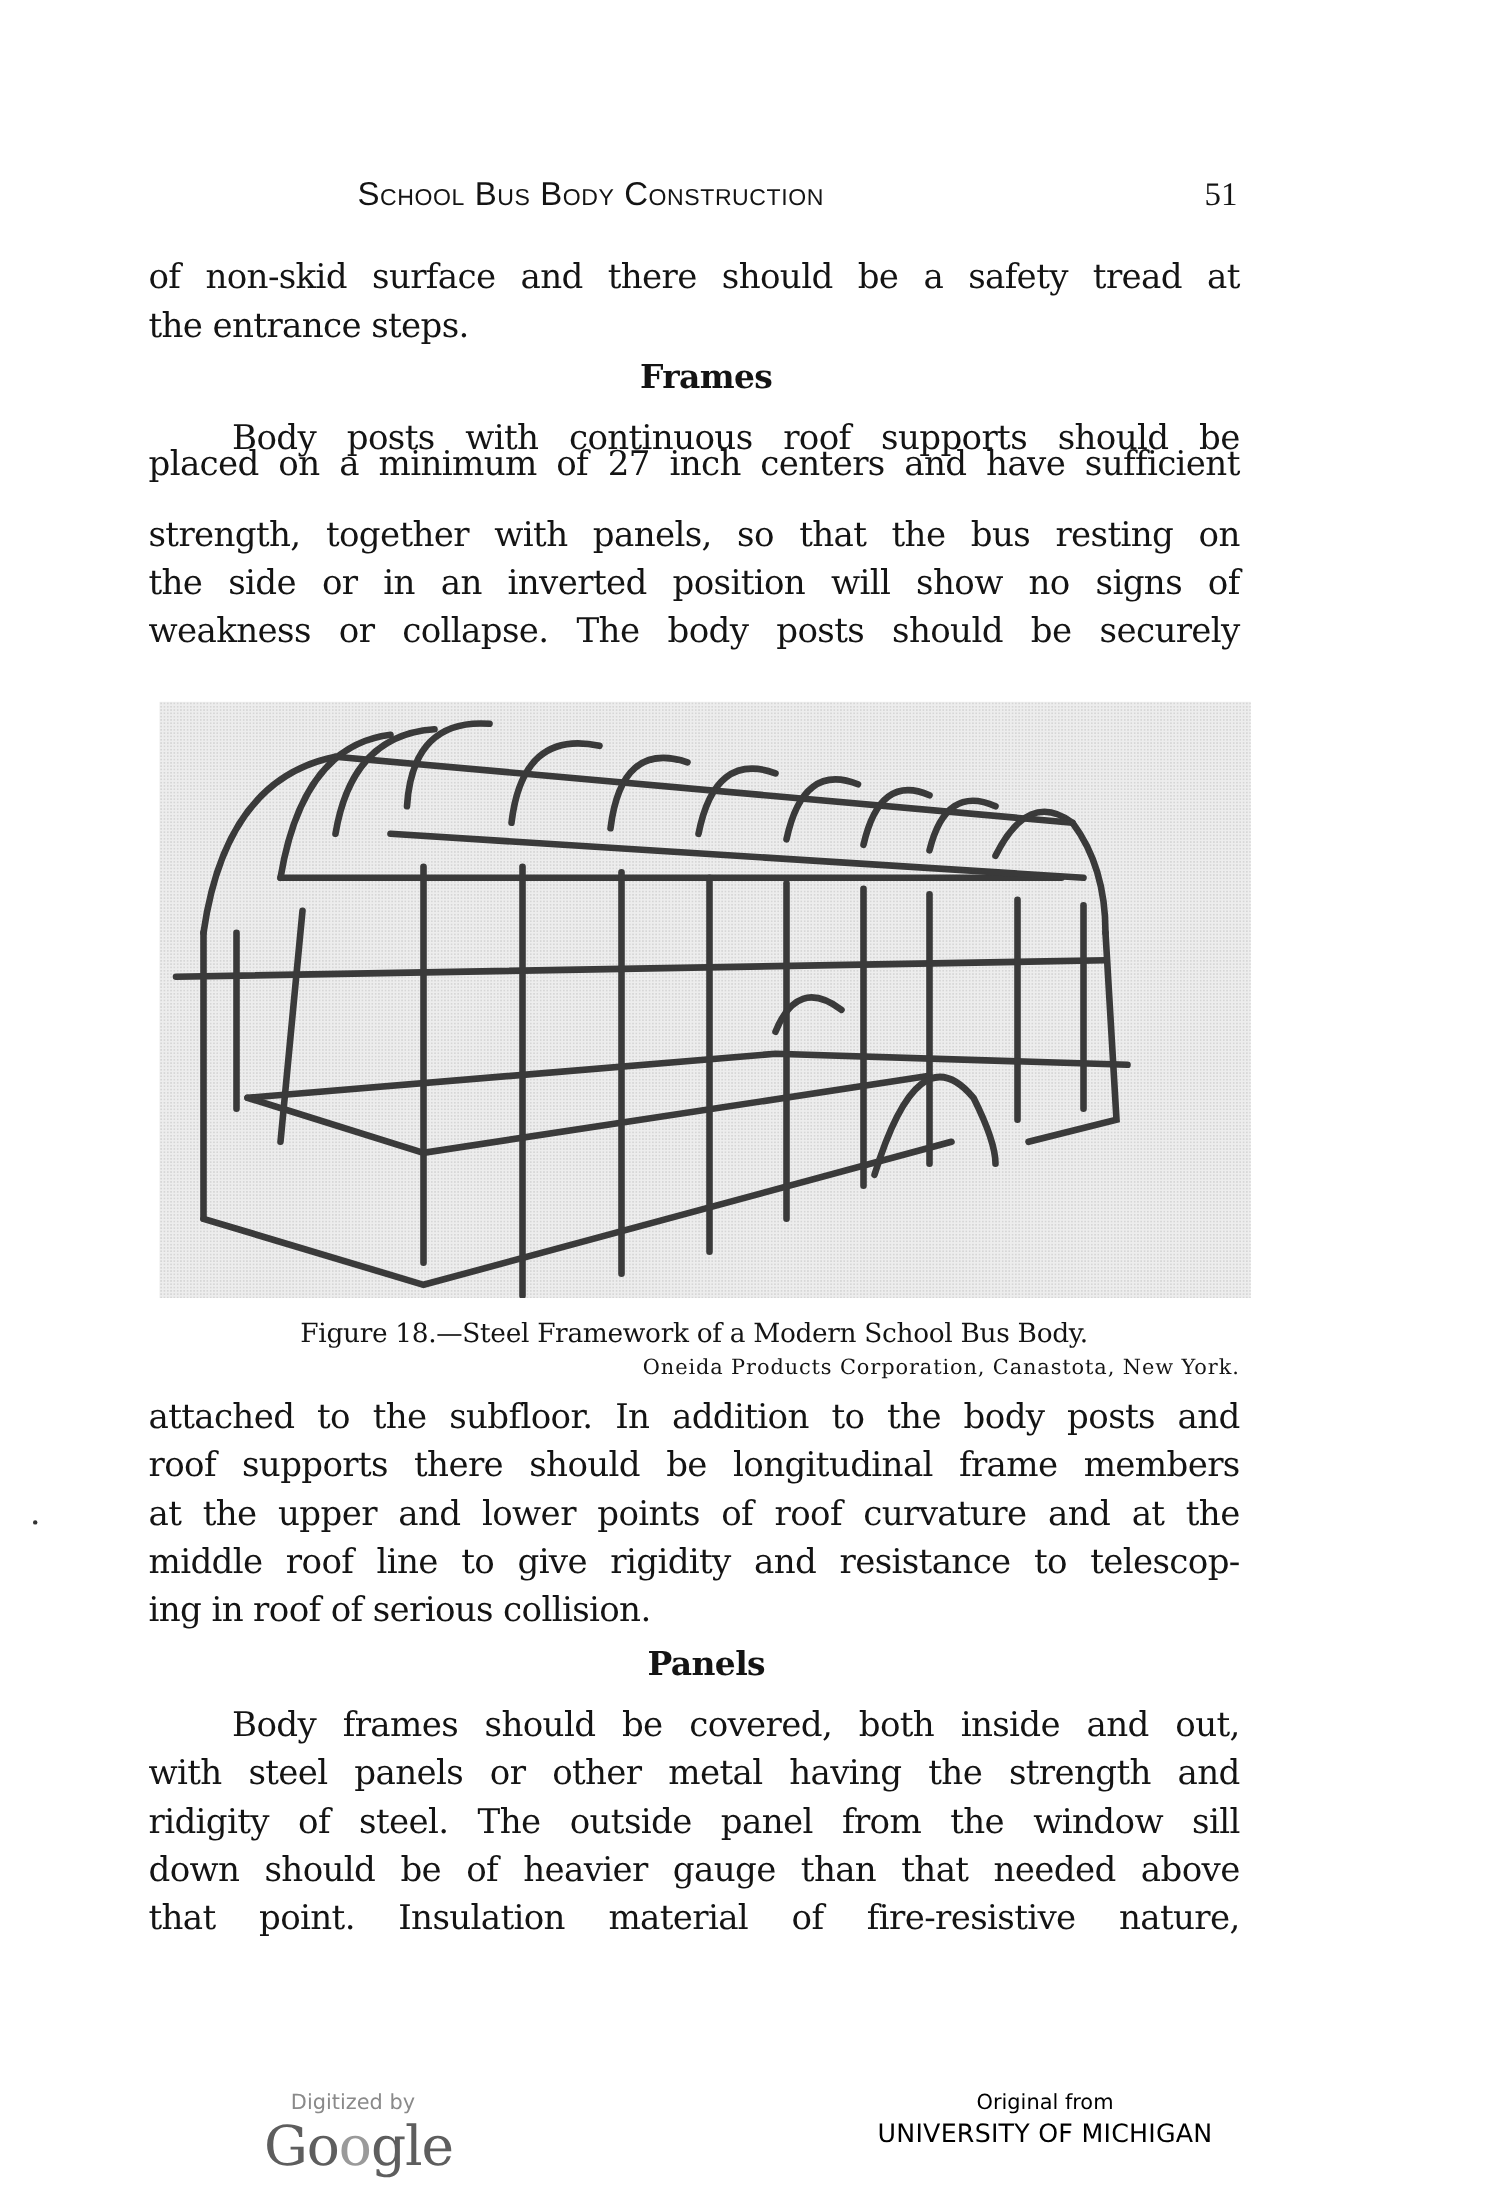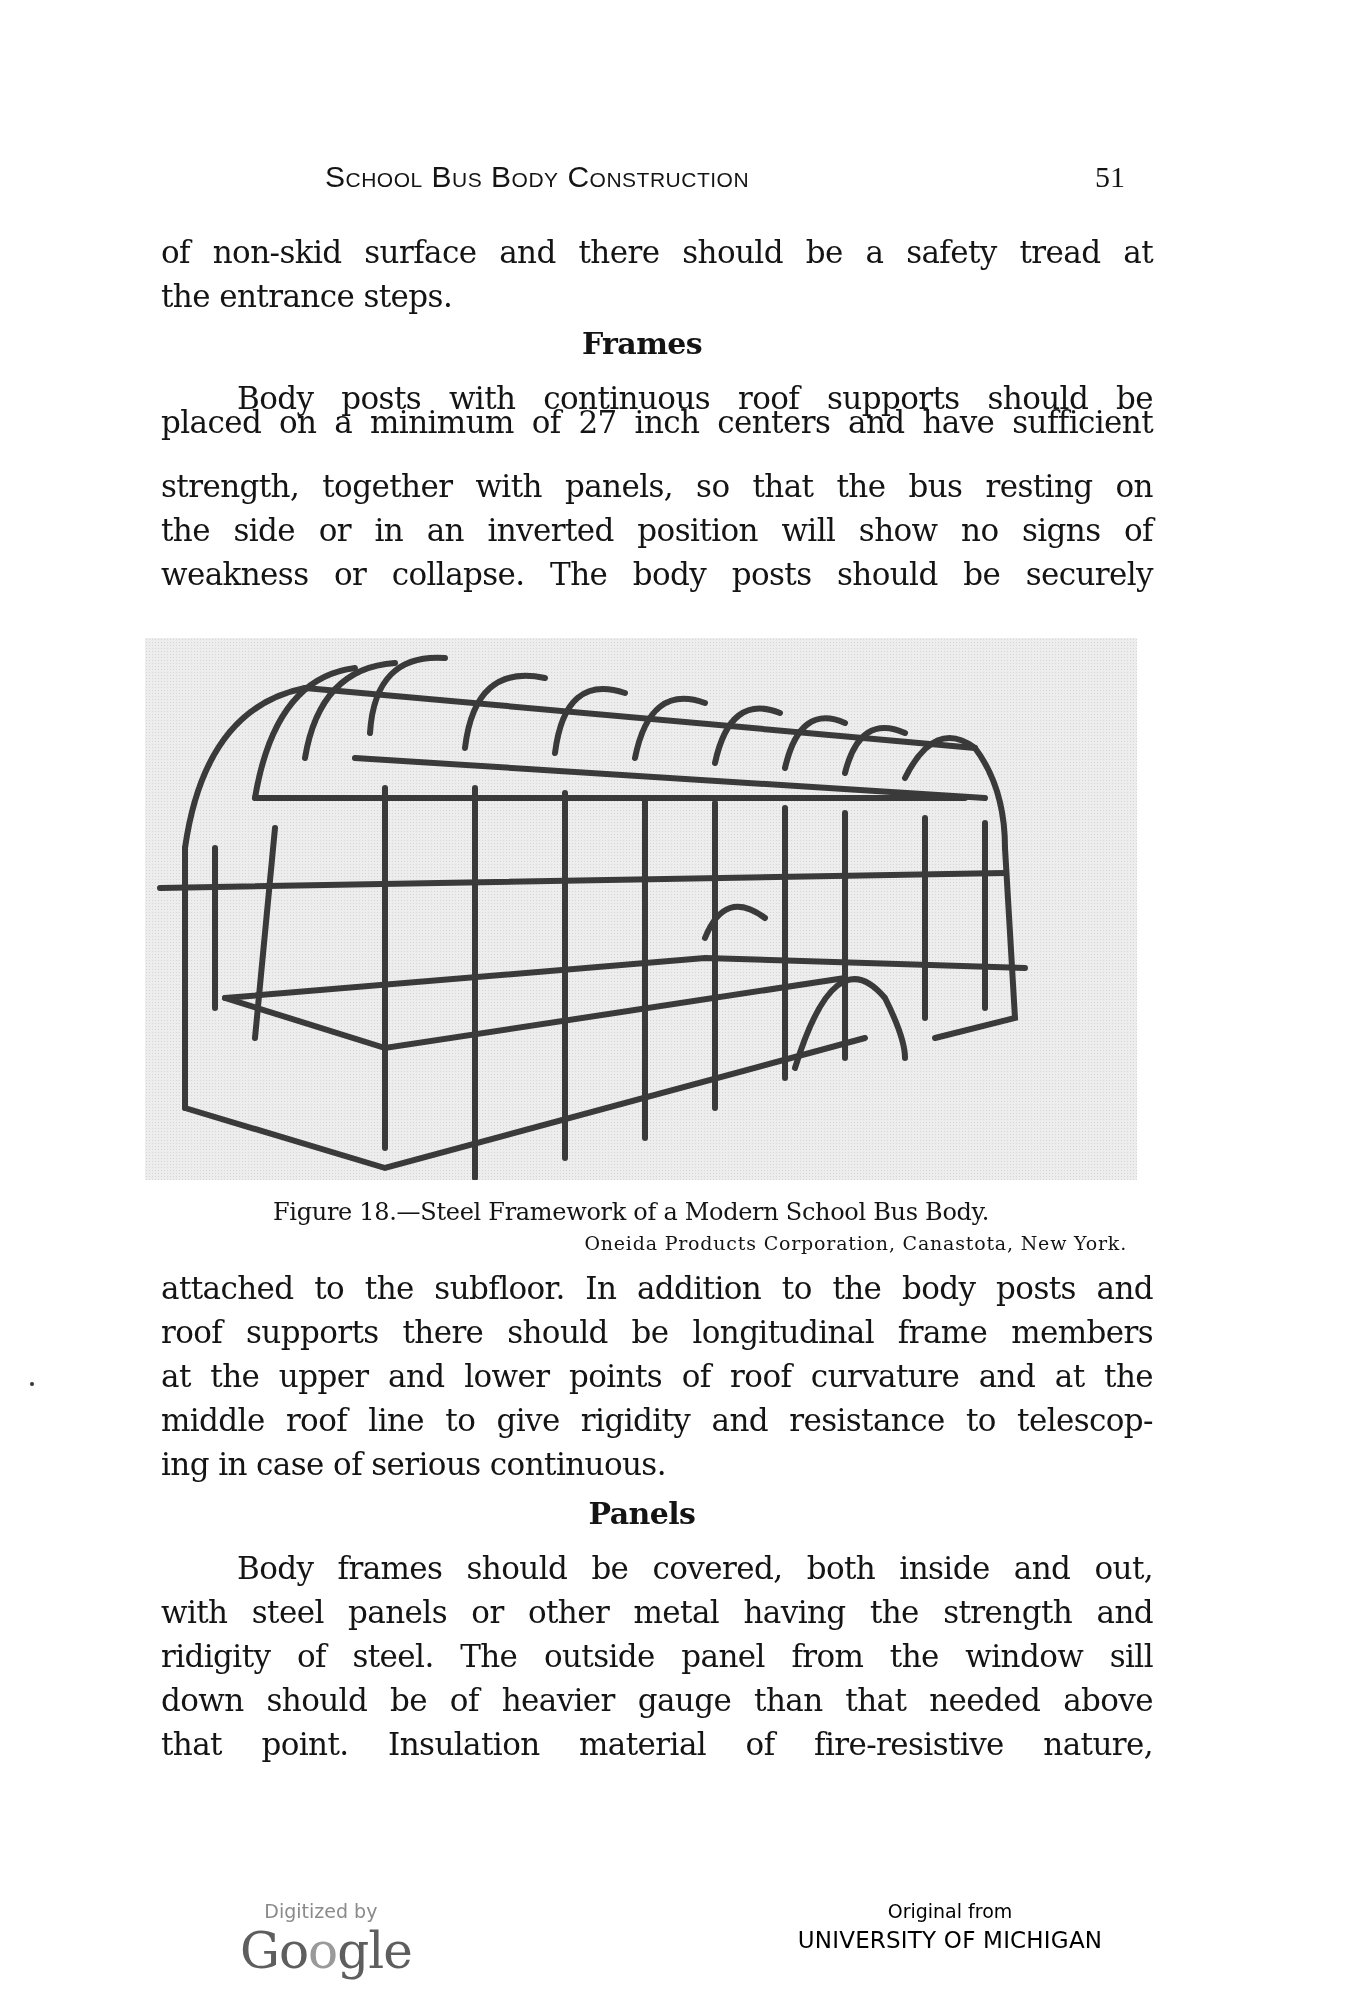--- a/index.html
+++ b/index.html
@@ -4,21 +4,21 @@
 <style>
   html, body { margin: 0; padding: 0; background: #ffffff; }
   body { width: 1360px; height: 1996px; position: relative; overflow: hidden;
          font-family: "DejaVu Serif", "Liberation Serif", serif; color: #141414; }
   .page { position: absolute; left: 0; top: 0; width: 1360px; height: 1996px; }
   .running-head { position: absolute; top: 160px; left: 135px; width: 990px; height: 40px; }
   .running-title { position: absolute; left: 190px; top: 0; font-size: 30px; font-variant: small-caps; letter-spacing: 0.5px;
                    font-family: Liberation Sans, sans-serif; text-align: right; }
   .page-number { position: absolute; right: 0; top: 0; font-size: 30px; font-family: "Liberation Serif", "DejaVu Serif", serif; }
   .line { position: absolute; left: 135px; width: 992px; font-size: 31px; line-height: 40px; height: 40px;
-          white-space: nowrap; text-align: justify; text-align-last: justify; font-family: "DejaVu Serif", serif; letter-spacing: -0.6px; margin-left: 26px; }
+          white-space: nowrap; text-align: justify; text-align-last: justify; font-family: "DejaVu Serif", serif; letter-spacing: -0.6px; }
   .line.last { text-align-last: left; }
   .line.indent { padding-left: 76px; width: 916px; }
   .heading { position: absolute; left: 146px; width: 992px; text-align: center; font-weight: bold; font-size: 30px;
              font-family: "DejaVu Serif", serif; letter-spacing: -0.6px; }
   .figure { position: absolute; left: 145px; top: 638px; width: 992px; height: 542px; background: #ededed;
             background-image: radial-gradient(#d6d6d6 0.6px, transparent 0.8px); background-size: 3px 3px; }
   .figure svg { width: 100%; height: 100%; }
   .caption { position: absolute; left: 135px; width: 992px; text-align: center; white-space: nowrap; }
   .caption-title { top: 1198px; font-size: 24px; font-family: "DejaVu Serif", serif; letter-spacing: -0.3px; }
   .caption-credit { top: 1232px; font-size: 19px; font-family: "DejaVu Serif", serif; letter-spacing: 0.8px; text-align: right; }
@@ -100,21 +100,21 @@
     </svg>
   </div>
 
   <div class="caption caption-title">Figure 18.—Steel Framework of a Modern School Bus Body.</div>
   <div class="caption caption-credit">Oneida Products Corporation, Canastota, New York.</div>
 
   <div class="line" style="top:1268px">attached to the subfloor. In addition to the body posts and</div>
   <div class="line" style="top:1312px">roof supports there should be longitudinal frame members</div>
   <div class="line" style="top:1356px">at the upper and lower points of roof curvature and at the</div>
   <div class="line" style="top:1400px">middle roof line to give rigidity and resistance to telescop-</div>
-  <div class="line last" style="top:1444px">ing in case of serious continuous.</div>
+  <div class="line last" style="top:1444px">ing in roof of serious collision.</div>
 
   <div class="heading" style="top:1496px">Panels</div>
 
   <div class="line indent" style="top:1548px">Body frames should be covered, both inside and out,</div>
   <div class="line" style="top:1592px">with steel panels or other metal having the strength and</div>
   <div class="line" style="top:1636px">ridigity of steel. The outside panel from the window sill</div>
   <div class="line" style="top:1680px">down should be of heavier gauge than that needed above</div>
   <div class="line" style="top:1724px">that point. Insulation material of fire-resistive nature,</div>
 
   <div class="stray" style="left:30px; top:1382px;"></div>

